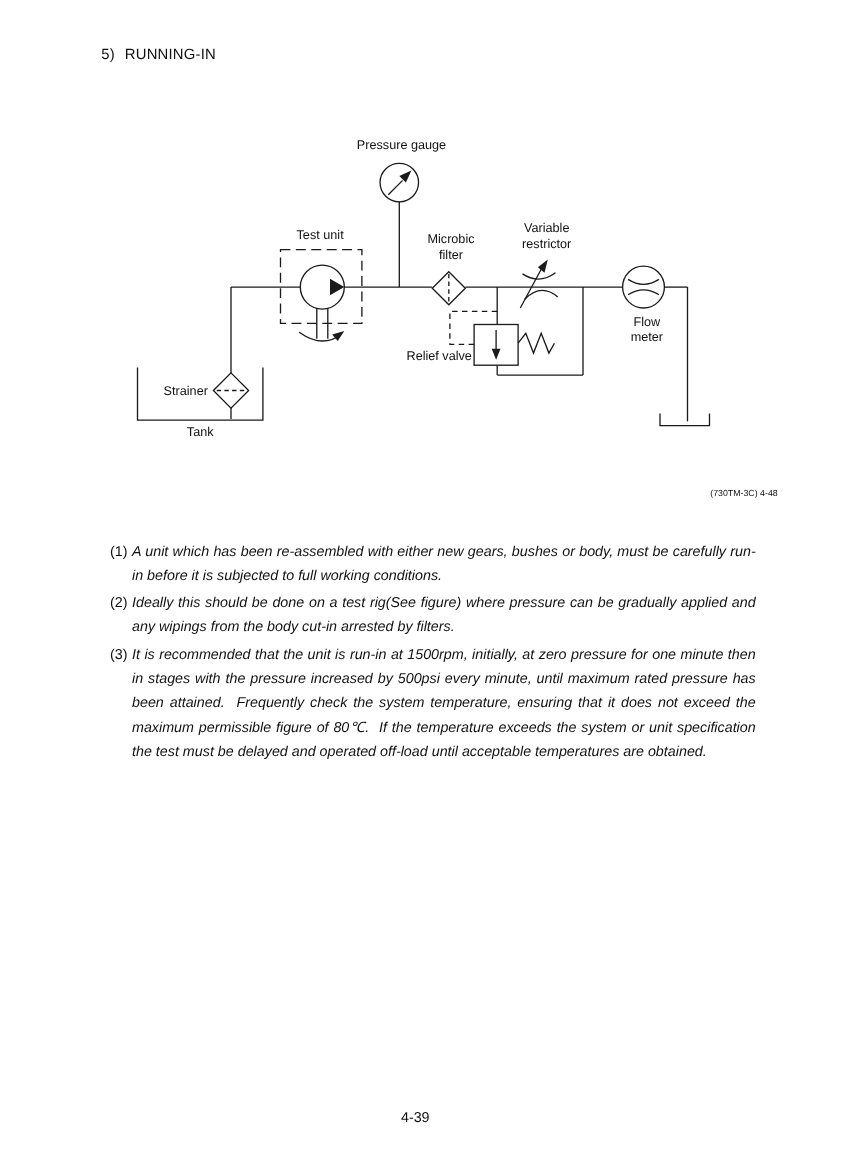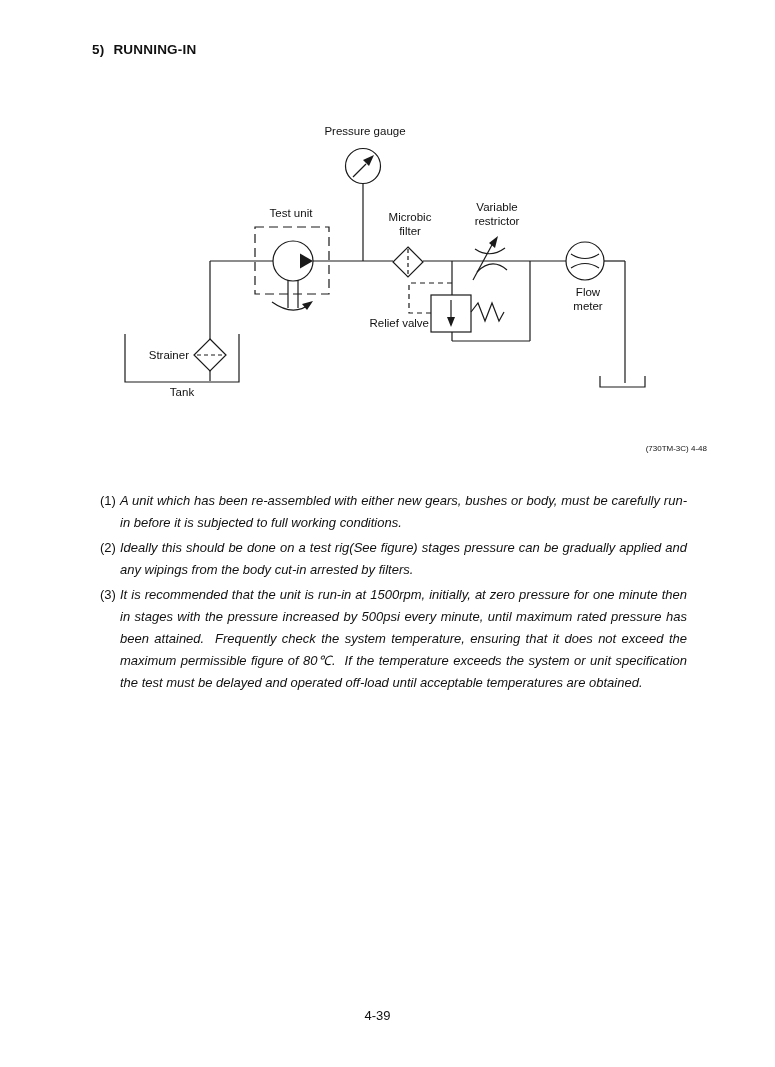--- a/index.html
+++ b/index.html
@@ -1,21 +1,21 @@
 <!DOCTYPE html>
 <html><head>
 <meta charset="utf-8">
 <style>
   html,body{margin:0;padding:0;}
   body{
     width:775px;height:1067px;position:relative;background:#ffffff;
     font-family:"Liberation Sans", sans-serif;color:#111;overflow:hidden;
   }
   .page-title{
-    position:absolute;left:92px;top:42px;font-size:13.5px;font-weight:bold;
+    position:absolute;left:92px;top:42px;font-size:13.5px;font-weight:normal;
     letter-spacing:.2px;white-space:nowrap;
   }
   .page-title .num{margin-right:9px;}
   .diagram-svg{position:absolute;left:0;top:0;}
   .diagram-svg text{
     font-family:"Liberation Sans", sans-serif;font-size:11.5px;fill:#111;
   }
   .diagram-svg .figref{font-size:8px;}
   .body-text{
     position:absolute;left:100px;top:490px;width:587px;
@@ -123,21 +123,21 @@
   </g>
 </svg>
 
 <div class="body-text">
   <div class="para">
     <span class="para-num">(1)</span>
     <span class="para-body">A unit which has been re-assembled with either new gears, bushes or body, must be carefully run-in before it is subjected to full working conditions.</span>
   </div>
   <div class="para">
     <span class="para-num">(2)</span>
-    <span class="para-body">Ideally this should be done on a test rig(See figure) stages pressure can be gradually applied and any wipings from the body cut-in arrested by filters.</span>
+    <span class="para-body">Ideally this should be done on a test rig(See figure) where pressure can be gradually applied and any wipings from the body cut-in arrested by filters.</span>
   </div>
   <div class="para">
     <span class="para-num">(3)</span>
     <span class="para-body">It is recommended that the unit is run-in at 1500rpm, initially, at zero pressure for one minute then in stages with the pressure increased by 500psi every minute, until maximum rated pressure has been attained.  Frequently check the system temperature, ensuring that it does not exceed the maximum permissible figure of 80℃.  If the temperature exceeds the system or unit specification the test must be delayed and operated off-load until acceptable temperatures are obtained.</span>
   </div>
 </div>
 
 <div class="page-number">4-39</div>
 
 </body></html>

